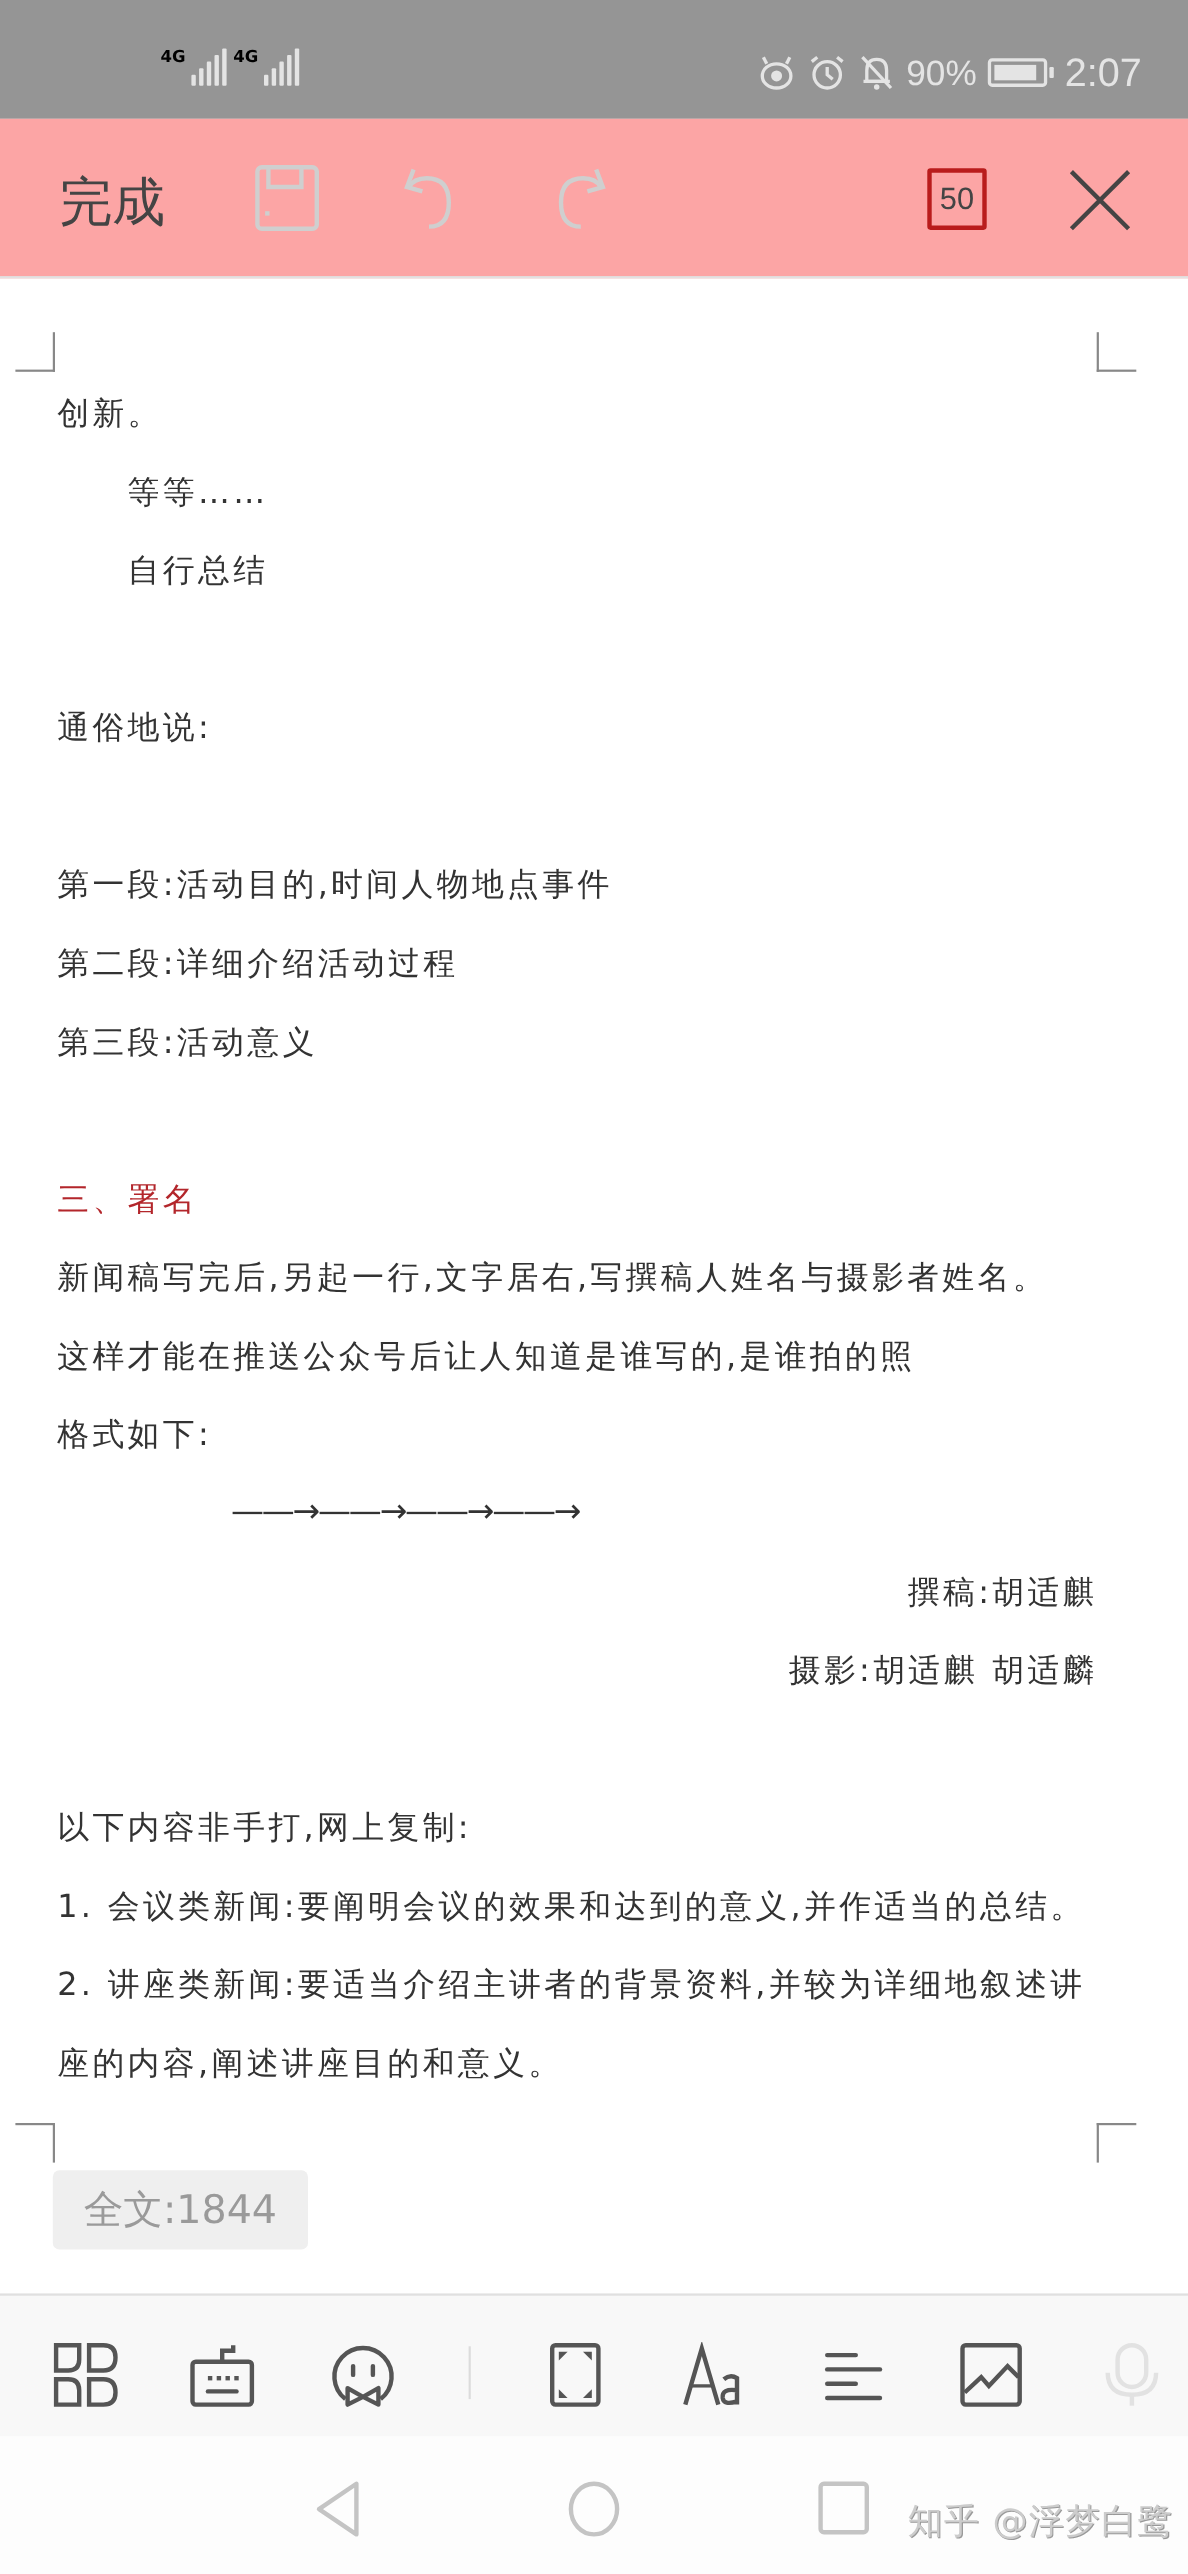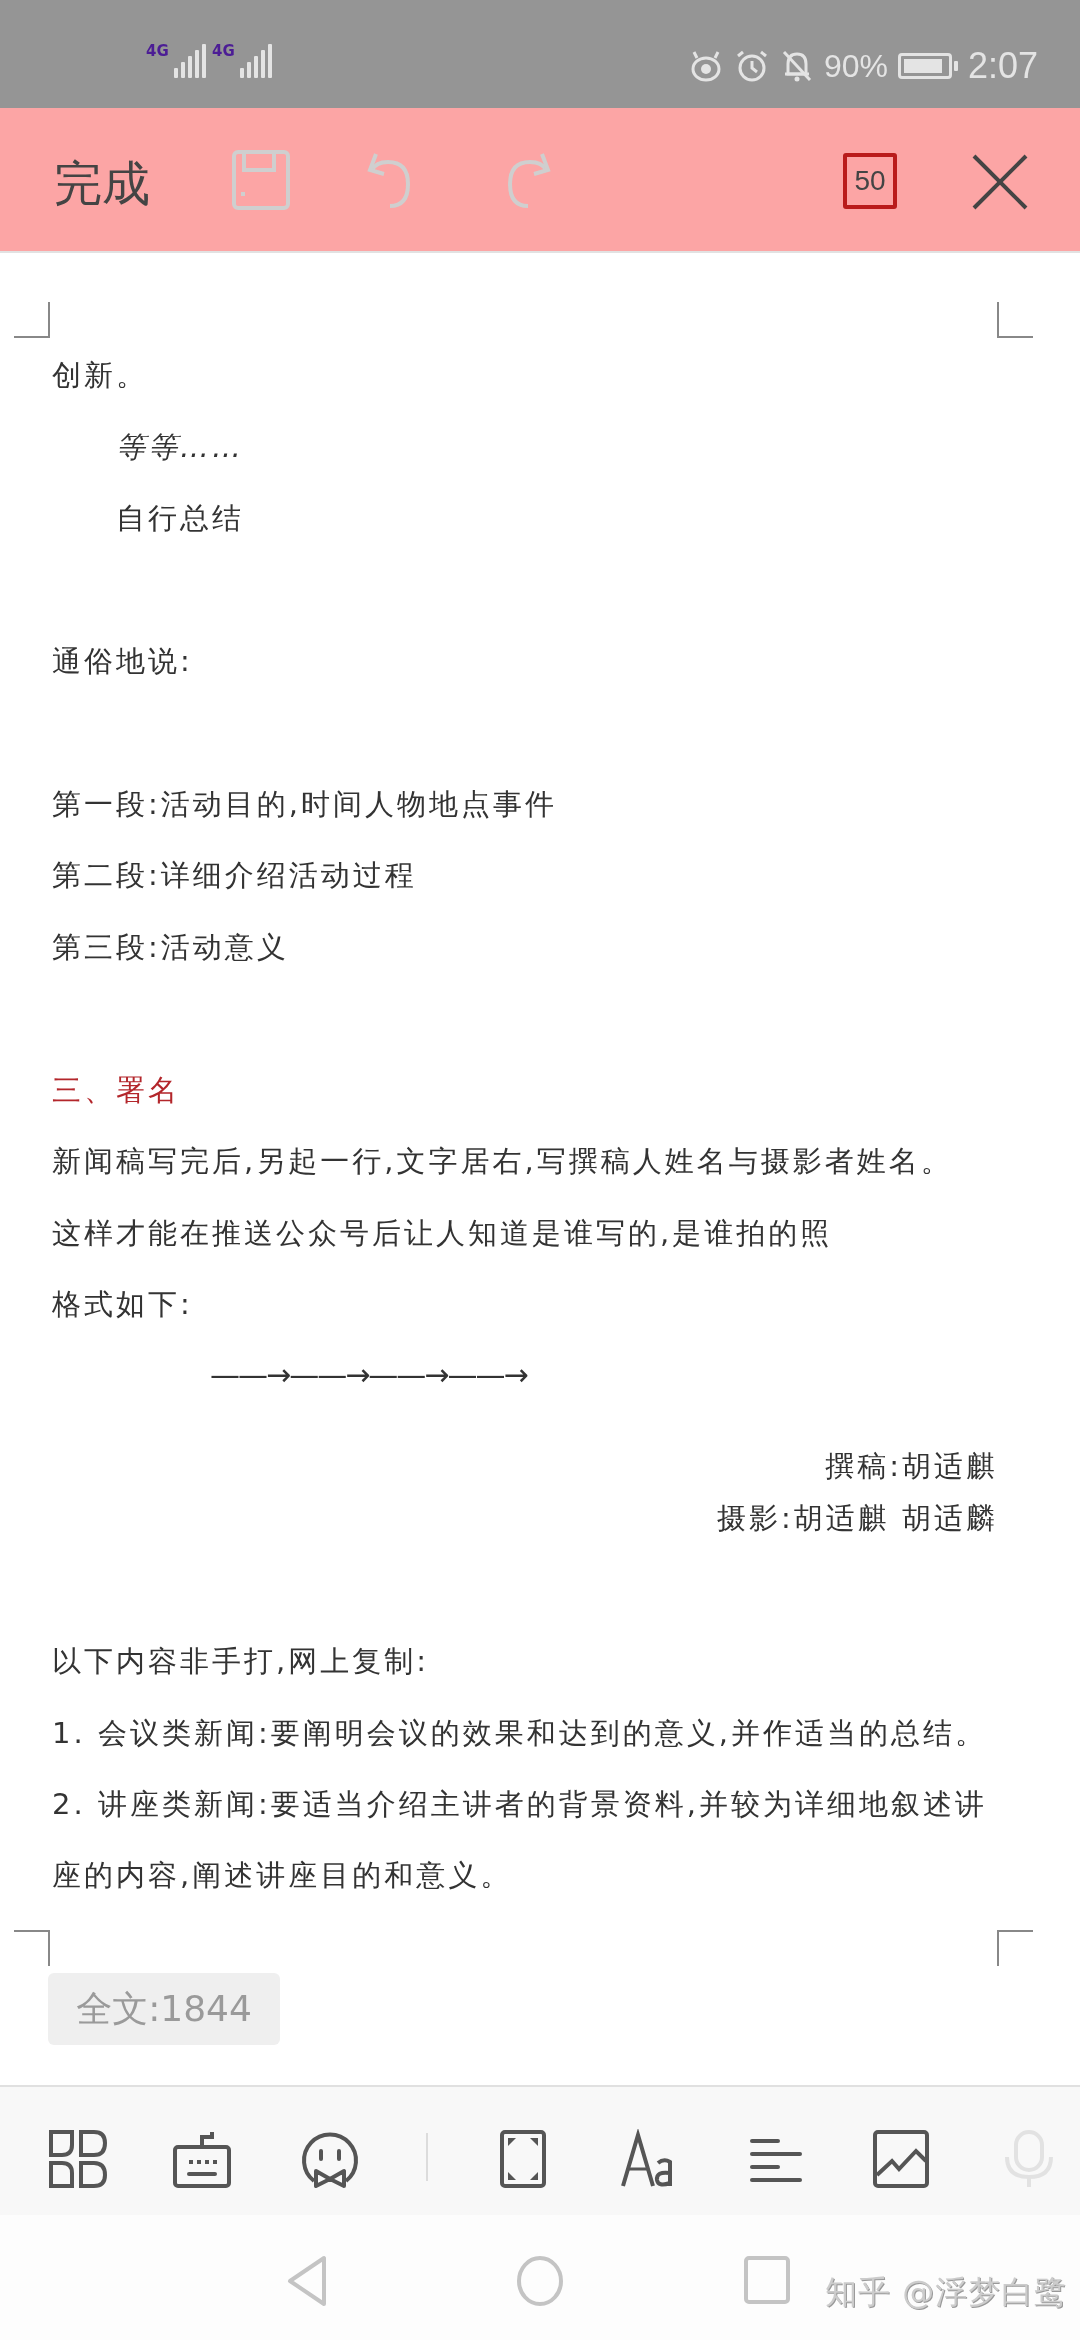--- a/index.html
+++ b/index.html
@@ -2,21 +2,21 @@
 <html><head>
 <meta charset="utf-8">
 <style>
   * { box-sizing: border-box; margin: 0; padding: 0; }
   html, body { width: 1080px; height: 2340px; overflow: hidden; background: #ffffff; }
   body { font-family: "DejaVu Sans", "Liberation Sans", sans-serif; color: #333; position: relative; }
 
   
   .status-bar { position: absolute; left: 0; top: 0; width: 1080px; height: 108px; background: #959595; }
   .sig { position: absolute; top: 44px; display: flex; align-items: flex-end; gap: 3px; }
-  .sig .lbl { color: #4c1d95; font-size: 15px; font-weight: bold; line-height: 15px; margin-right: 2px; align-self: flex-start; }
+  .sig .lbl { color: #000000; font-size: 15px; font-weight: bold; line-height: 15px; margin-right: 2px; align-self: flex-start; }
   .sig .bar { width: 4px; background: #e4e4e4; border-radius: 1px; }
   .status-right { position: absolute; right: 42px; top: 44px; height: 44px; display: flex; align-items: center; gap: 10px; color: #e4e4e4; }
   .status-right .txt { font-size: 32px; font-family: "Liberation Sans", sans-serif; }
   .status-right .time { font-size: 36px; font-family: "Liberation Sans", sans-serif; margin-left: 6px; }
   .battery { width: 54px; height: 26px; border: 3px solid #e4e4e4; border-radius: 4px; position: relative; padding: 3px; }
   .battery .fill { width: 90%; height: 100%; background: #e4e4e4; }
   .battery::after { content: ""; position: absolute; right: -9px; top: 5px; width: 4px; height: 10px; background: #e4e4e4; border-radius: 1px; }
 
   
   .toolbar { position: absolute; left: 0; top: 108px; width: 1080px; height: 145px; background: #fca5a5; border-bottom: 2px solid #e2e2e2; }
@@ -119,32 +119,32 @@
     <line x1="4" y1="4" x2="56" y2="56" stroke="#444" stroke-width="4"></line>
     <line x1="56" y1="4" x2="4" y2="56" stroke="#444" stroke-width="4"></line>
   </svg>
 </div>
 
 <div class="doc">
   <div class="corner c-tl"></div>
   <div class="corner c-tr"></div>
 
   <div class="line" style="top:100px;">创新。</div>
-  <div class="line indent" style="top:172px;font-style:italic;">等等……</div>
+  <div class="line indent" style="top:172px;">等等……</div>
   <div class="line indent" style="top:243px;">自行总结</div>
   <div class="line" style="top:386px;">通俗地说:</div>
   <div class="line" style="top:529px;">第一段:活动目的,时间人物地点事件</div>
   <div class="line" style="top:600px;">第二段:详细介绍活动过程</div>
   <div class="line" style="top:672px;">第三段:活动意义</div>
   <div class="line red" style="top:815px;">三、署名</div>
   <div class="line" style="top:886px;">新闻稿写完后,另起一行,文字居右,写撰稿人姓名与摄影者姓名。</div>
   <div class="line" style="top:958px;">这样才能在推送公众号后让人知道是谁写的,是谁拍的照</div>
   <div class="line" style="top:1029px;">格式如下:</div>
   <div class="line arrows" style="top:1100px;">——→——→——→——→</div>
-  <div class="line right" style="top:1172px;margin-top:19px;">撰稿:胡适麒</div>
+  <div class="line right" style="top:1172px;">撰稿:胡适麒</div>
   <div class="line" style="top:1386px;">以下内容非手打,网上复制:</div>
   <div class="line right" style="top:1243px;">摄影:胡适麒 胡适麟</div>
   <div class="line" style="top:1458px;">1. 会议类新闻:要阐明会议的效果和达到的意义,并作适当的总结。</div>
   <div class="line" style="top:1529px;">2. 讲座类新闻:要适当介绍主讲者的背景资料,并较为详细地叙述讲</div>
   <div class="line" style="top:1600px;">座的内容,阐述讲座目的和意义。</div>
 
   <div class="corner c-bl"></div>
   <div class="corner c-br"></div>
 
   <div class="word-count">

